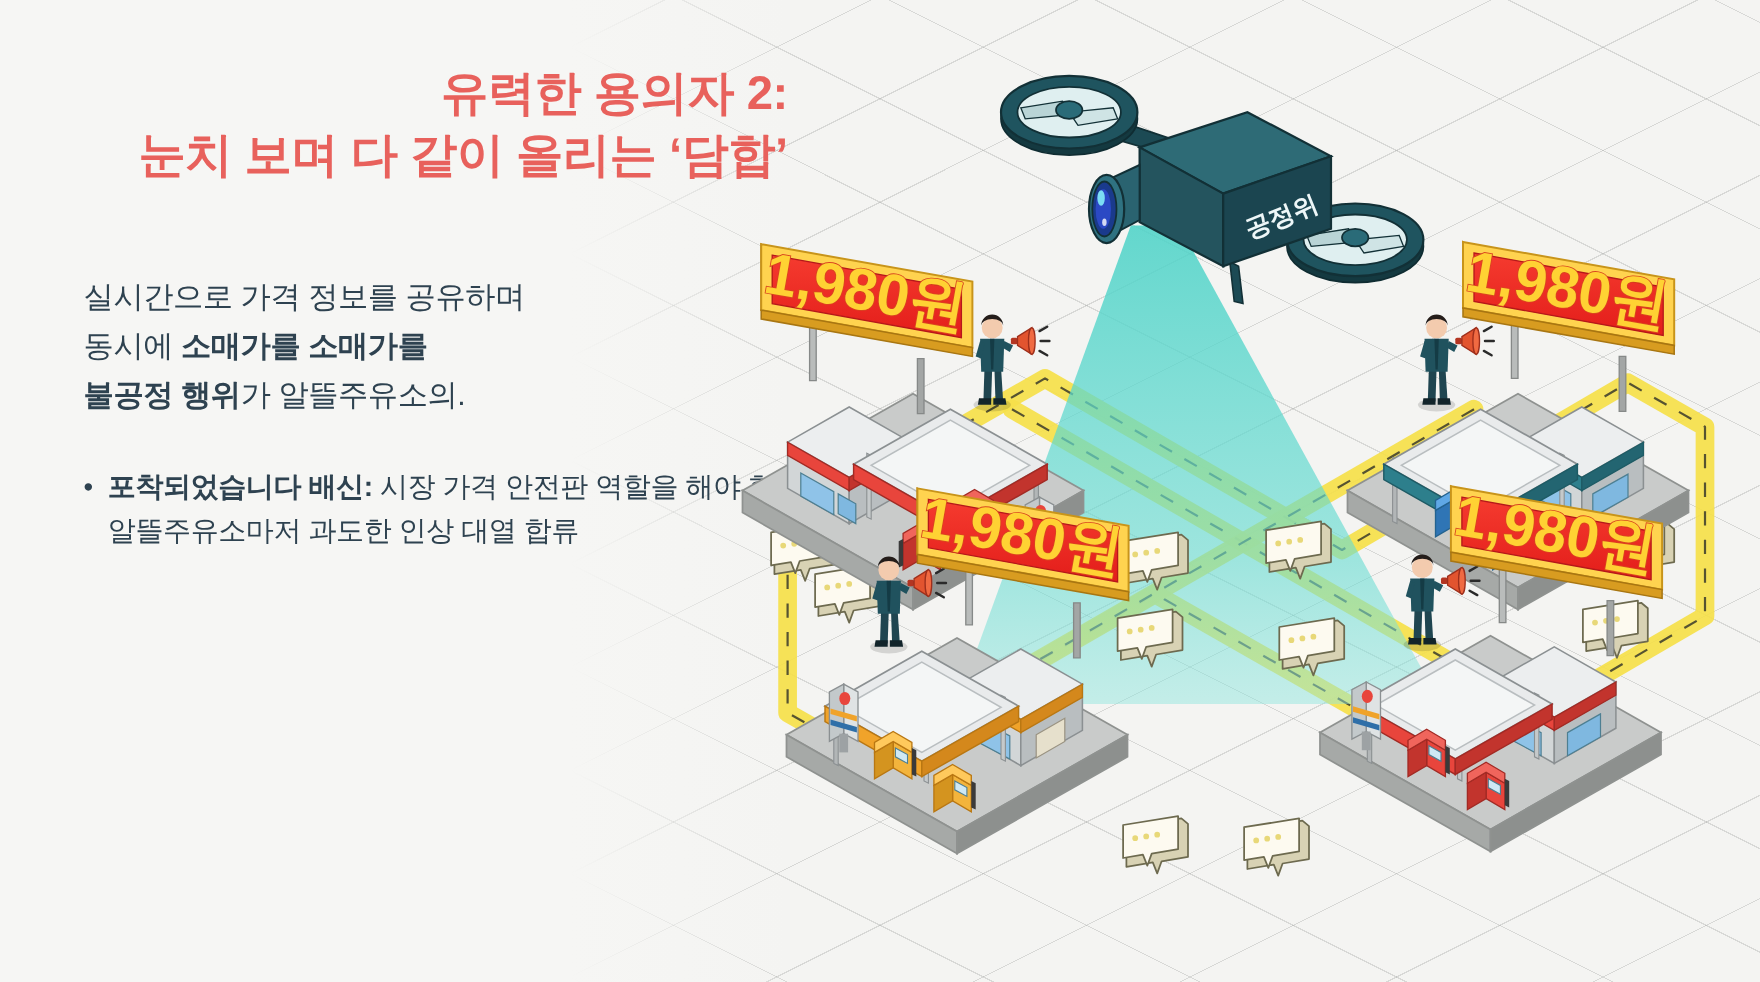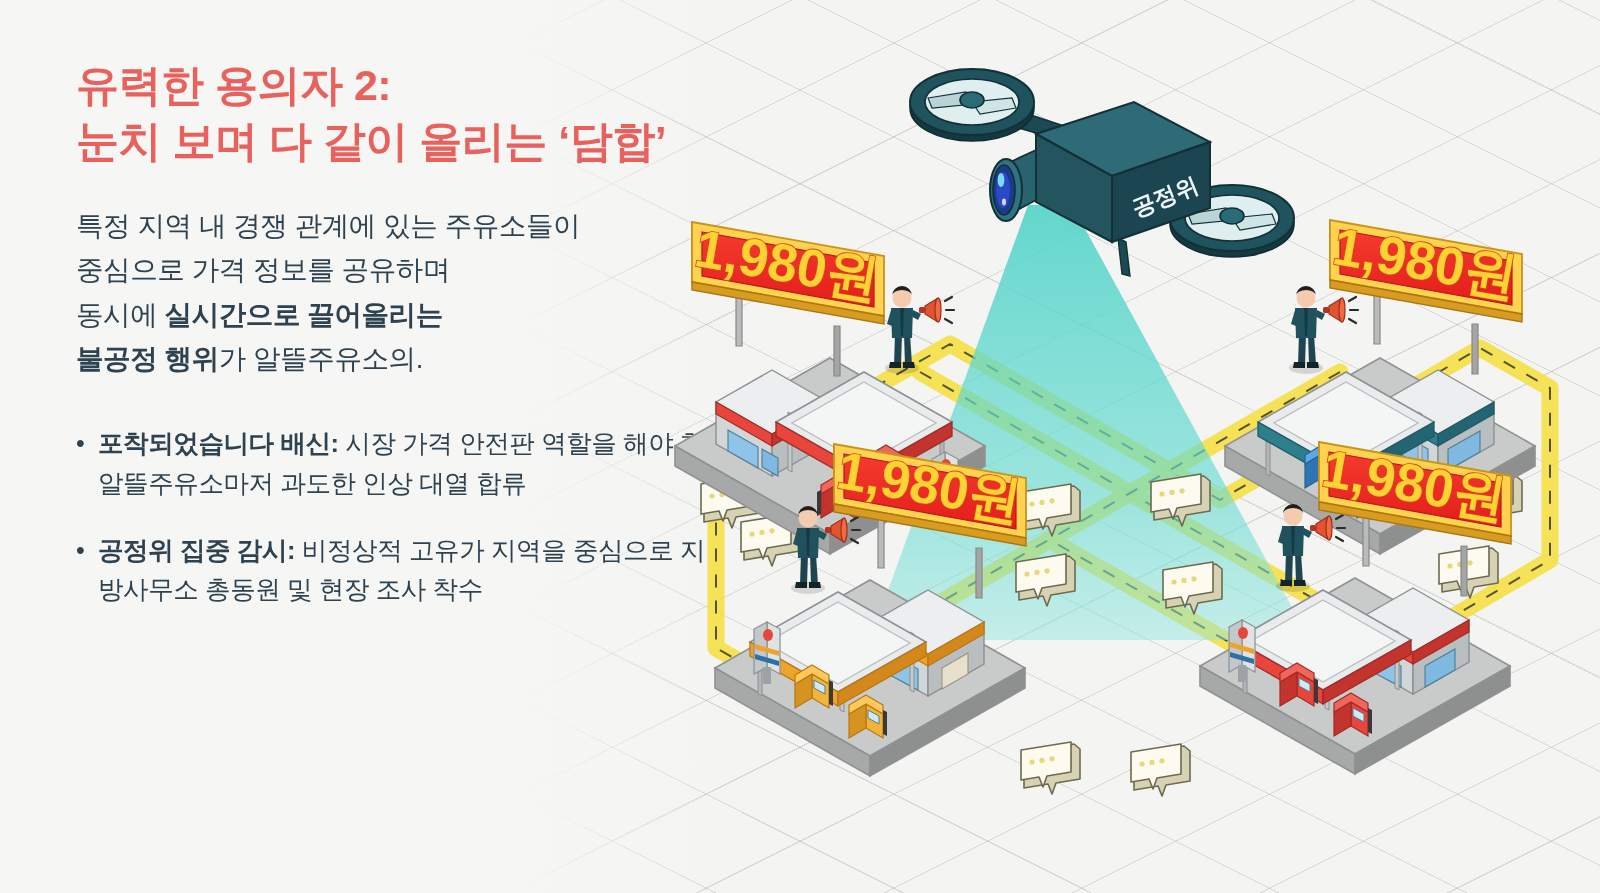--- a/index.html
+++ b/index.html
@@ -26,20 +26,21 @@
   }
 
   
   .copy{position:absolute;left:76px;top:58px;width:640px;}
   .title{
     color:#e8615c;
     font-size:43px;line-height:1.30;
     font-weight:bold;letter-spacing:-.5px;
     margin:0 0 34px 0;
     white-space:pre-line;
+    text-align:right;
   }
   .lede{
     color:#2e4250;
     font-size:27.5px;line-height:1.62;
     letter-spacing:-.4px;
     margin:0 0 42px 0;
   }
   .lede .b{font-weight:bold;}
   .bullets{margin:0;padding:0;list-style:none;}
   .bullets li{
@@ -76,32 +77,29 @@
 
 <div id="stage">
   <div class="grid-bg"></div>
   <div class="left-wash"></div>
 
   <div class="copy">
     <h1 class="title">유력한 용의자 2:
 눈치 보며 다 같이 올리는 ‘담합’</h1>
 
     <p class="lede">
-      <span>특정 지역 내 경쟁 관계에 있는 주유소들이</span><br>
-      <span>중심으로 가격 정보를 공유하며</span><br>
-      <span>동시에 </span><span class="b">실시간으로 끌어올리는</span><br>
+      <br>
+      <span>실시간으로 가격 정보를 공유하며</span><br>
+      <span>동시에 </span><span class="b">소매가를 소매가를</span><br>
       <span class="b">불공정 행위</span><span>가 알뜰주유소의.</span>
     </p>
 
     <ul class="bullets">
       <li>
         <span class="b">포착되었습니다 배신:</span><span> 시장 가격 안전판 역할을 해야 할 알뜰주유소마저 과도한 인상 대열 합류</span>
-      </li>
-      <li>
-        <span class="b">공정위 집중 감시:</span><span> 비정상적 고유가 지역을 중심으로 지방사무소 총동원 및 현장 조사 착수</span>
       </li>
     </ul>
   </div>
 
   <div id="scene">
   <svg viewBox="0 0 980 893" xmlns="http://www.w3.org/2000/svg">
     <defs>
       <linearGradient id="beamGrad" x1="0" y1="0" x2="0" y2="1">
         <stop offset="0%" stop-color="#4fd3c8" stop-opacity="0.88"></stop>
         <stop offset="70%" stop-color="#69dcd2" stop-opacity="0.62"></stop>

